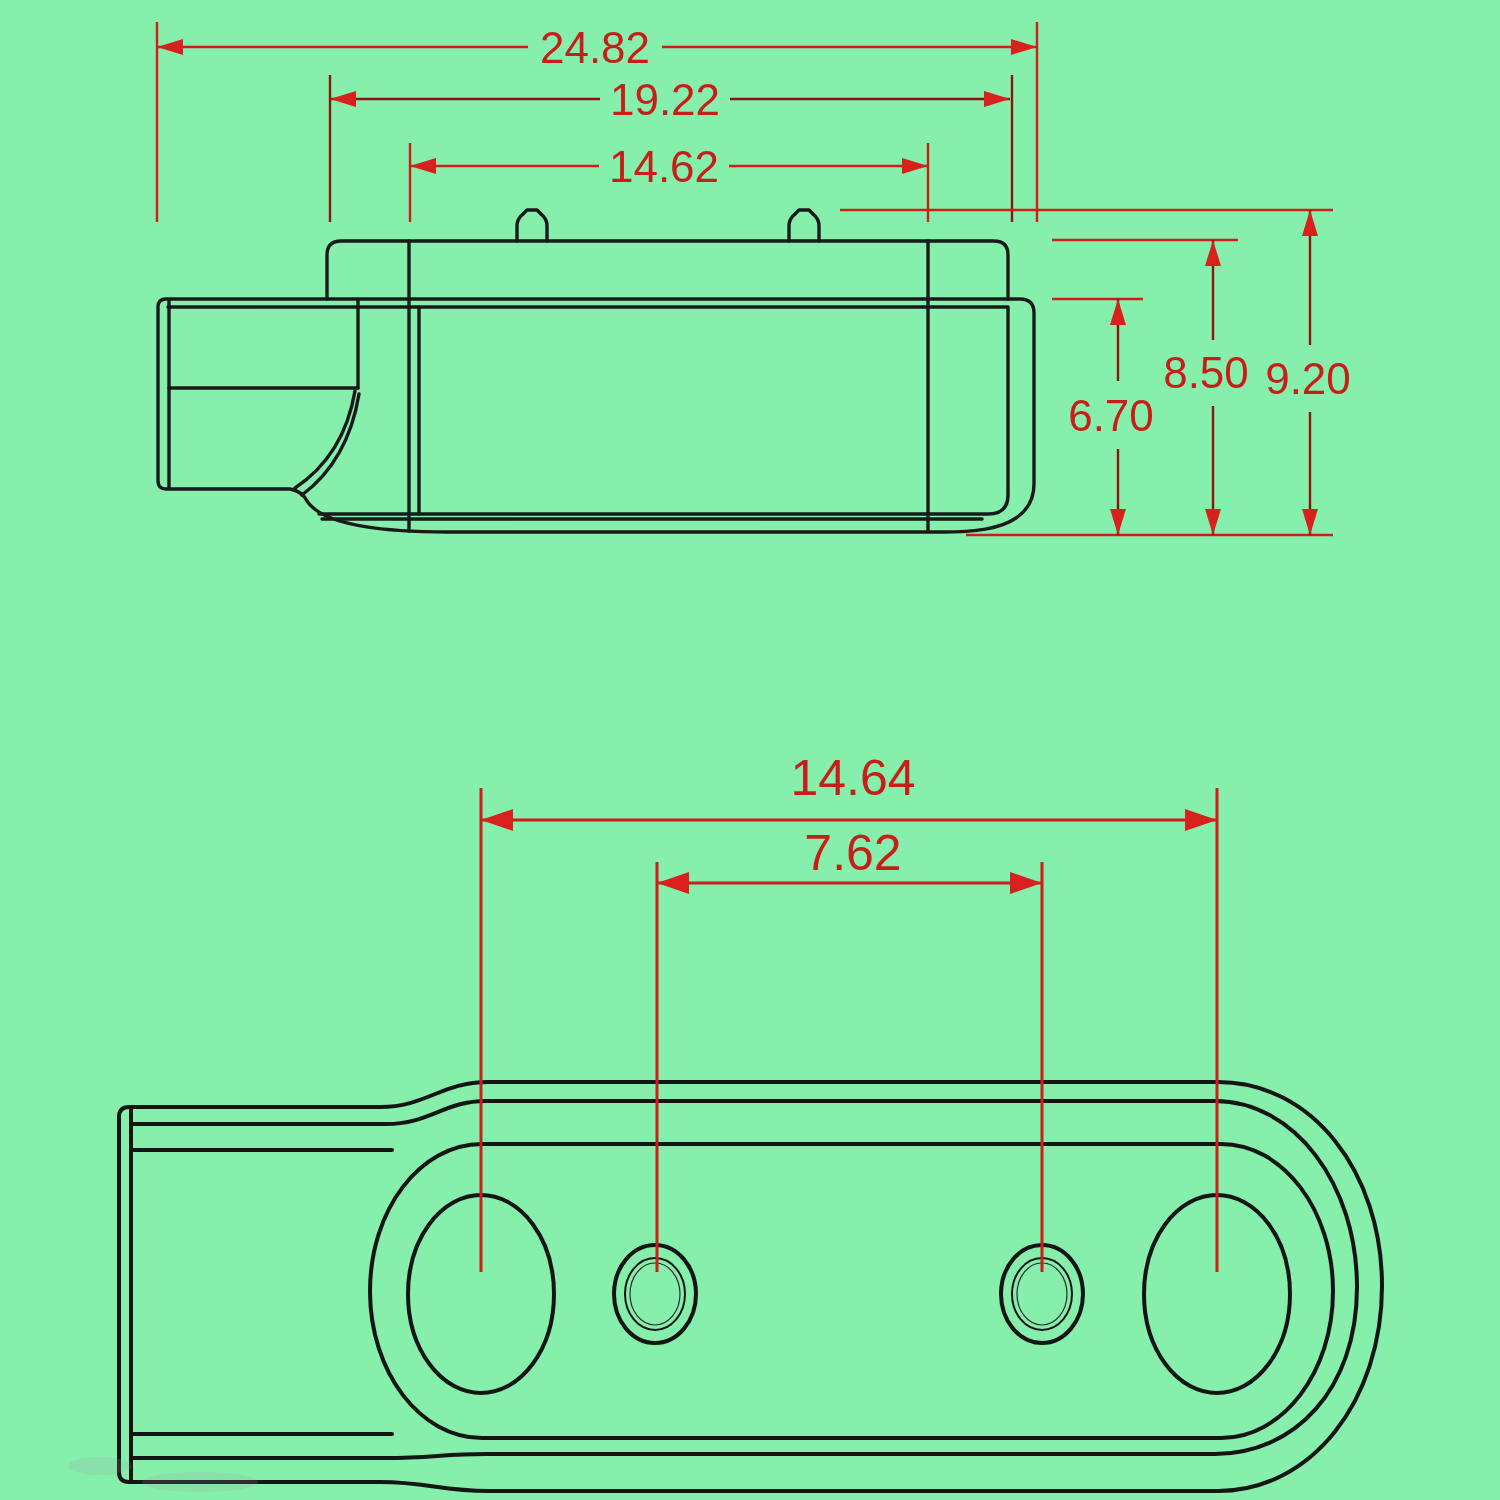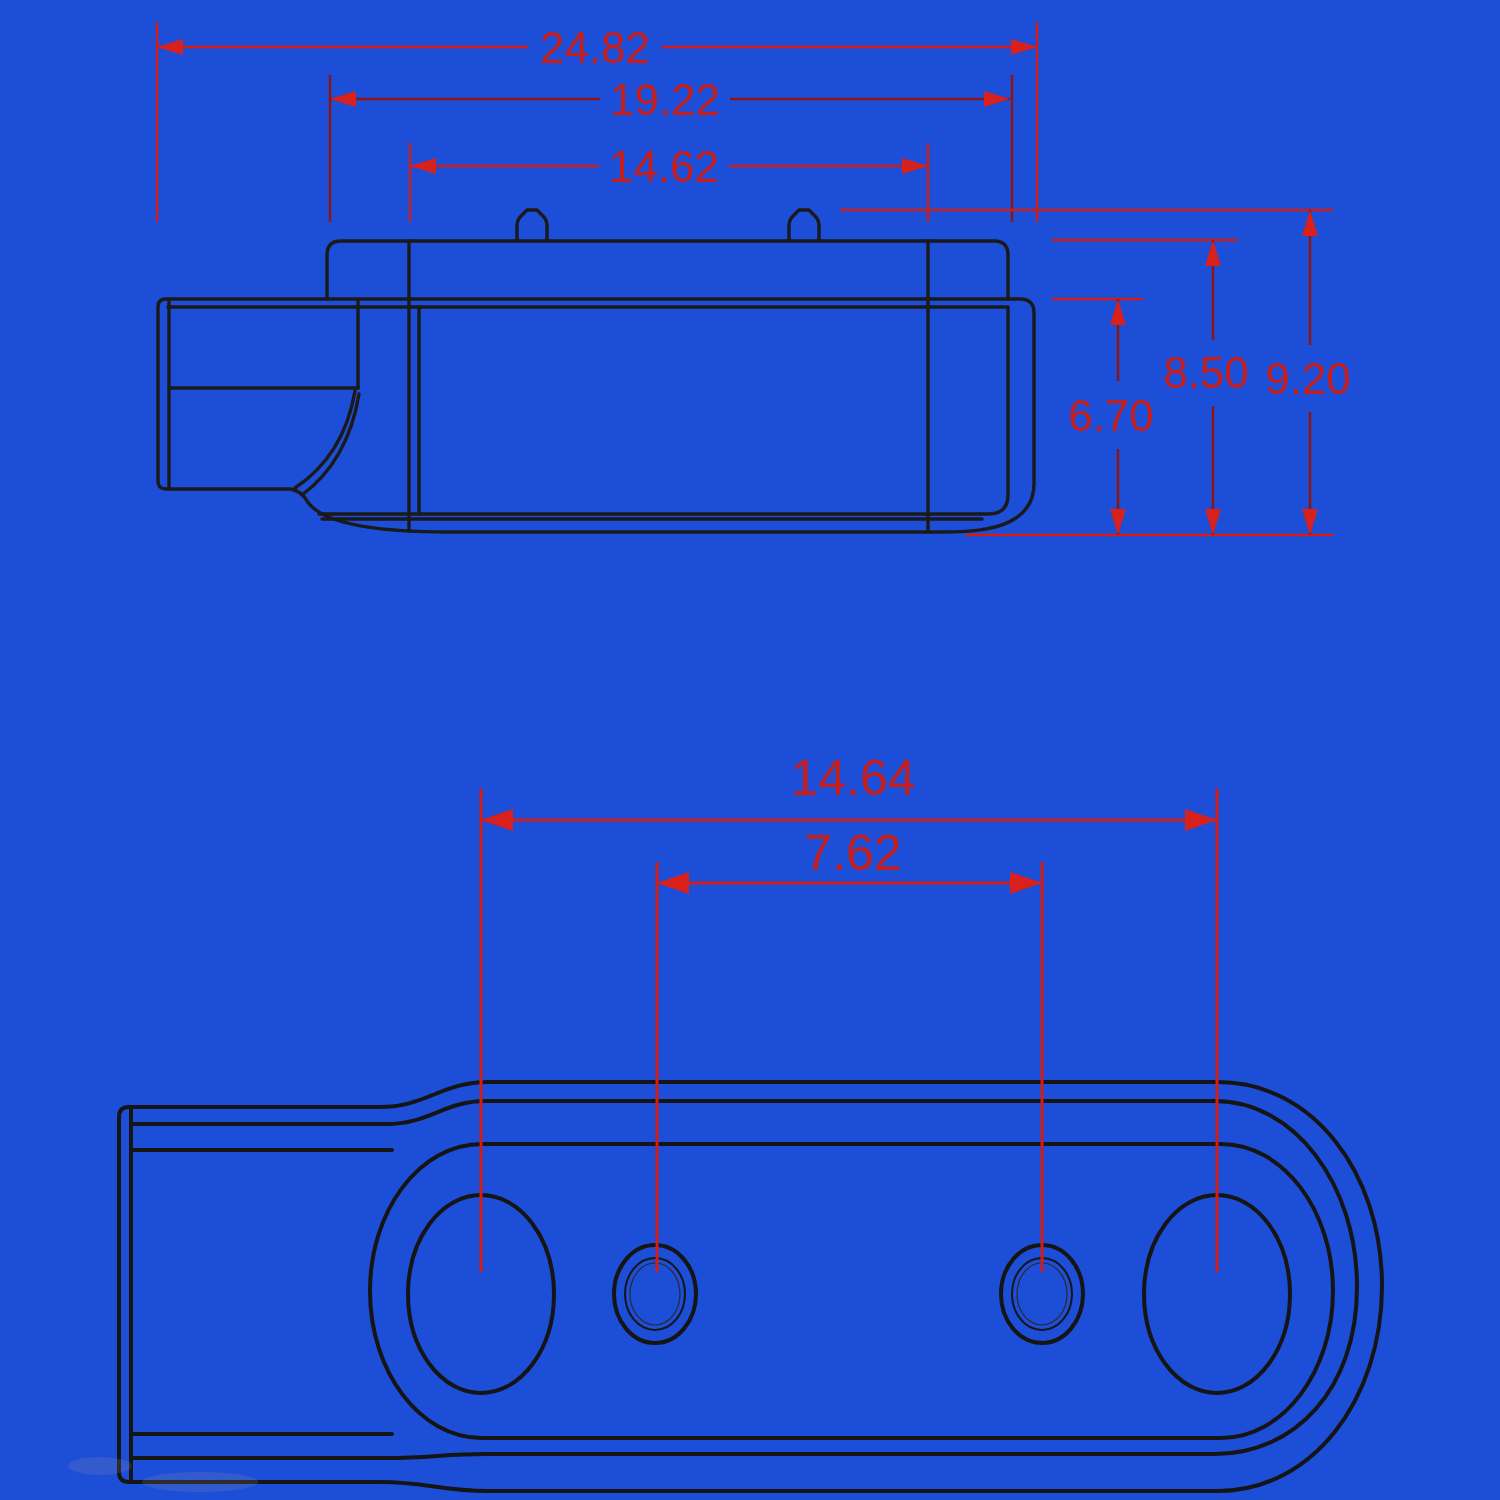--- a/index.html
+++ b/index.html
@@ -5,21 +5,21 @@
   html, body {
     margin: 0;
     padding: 0;
     background: #ffffff;
     font-family: "Liberation Sans", sans-serif;
   }
   .canvas {
     position: relative;
     width: 1500px;
     height: 1500px;
-    background: #1d4ed8;
+    background: #86efac;
     overflow: hidden;
   }
   svg { display: block; }
 
   
   .outline {
     fill: none;
     stroke: #1a1a1a;
     stroke-width: 3.4;
     stroke-linecap: round;

